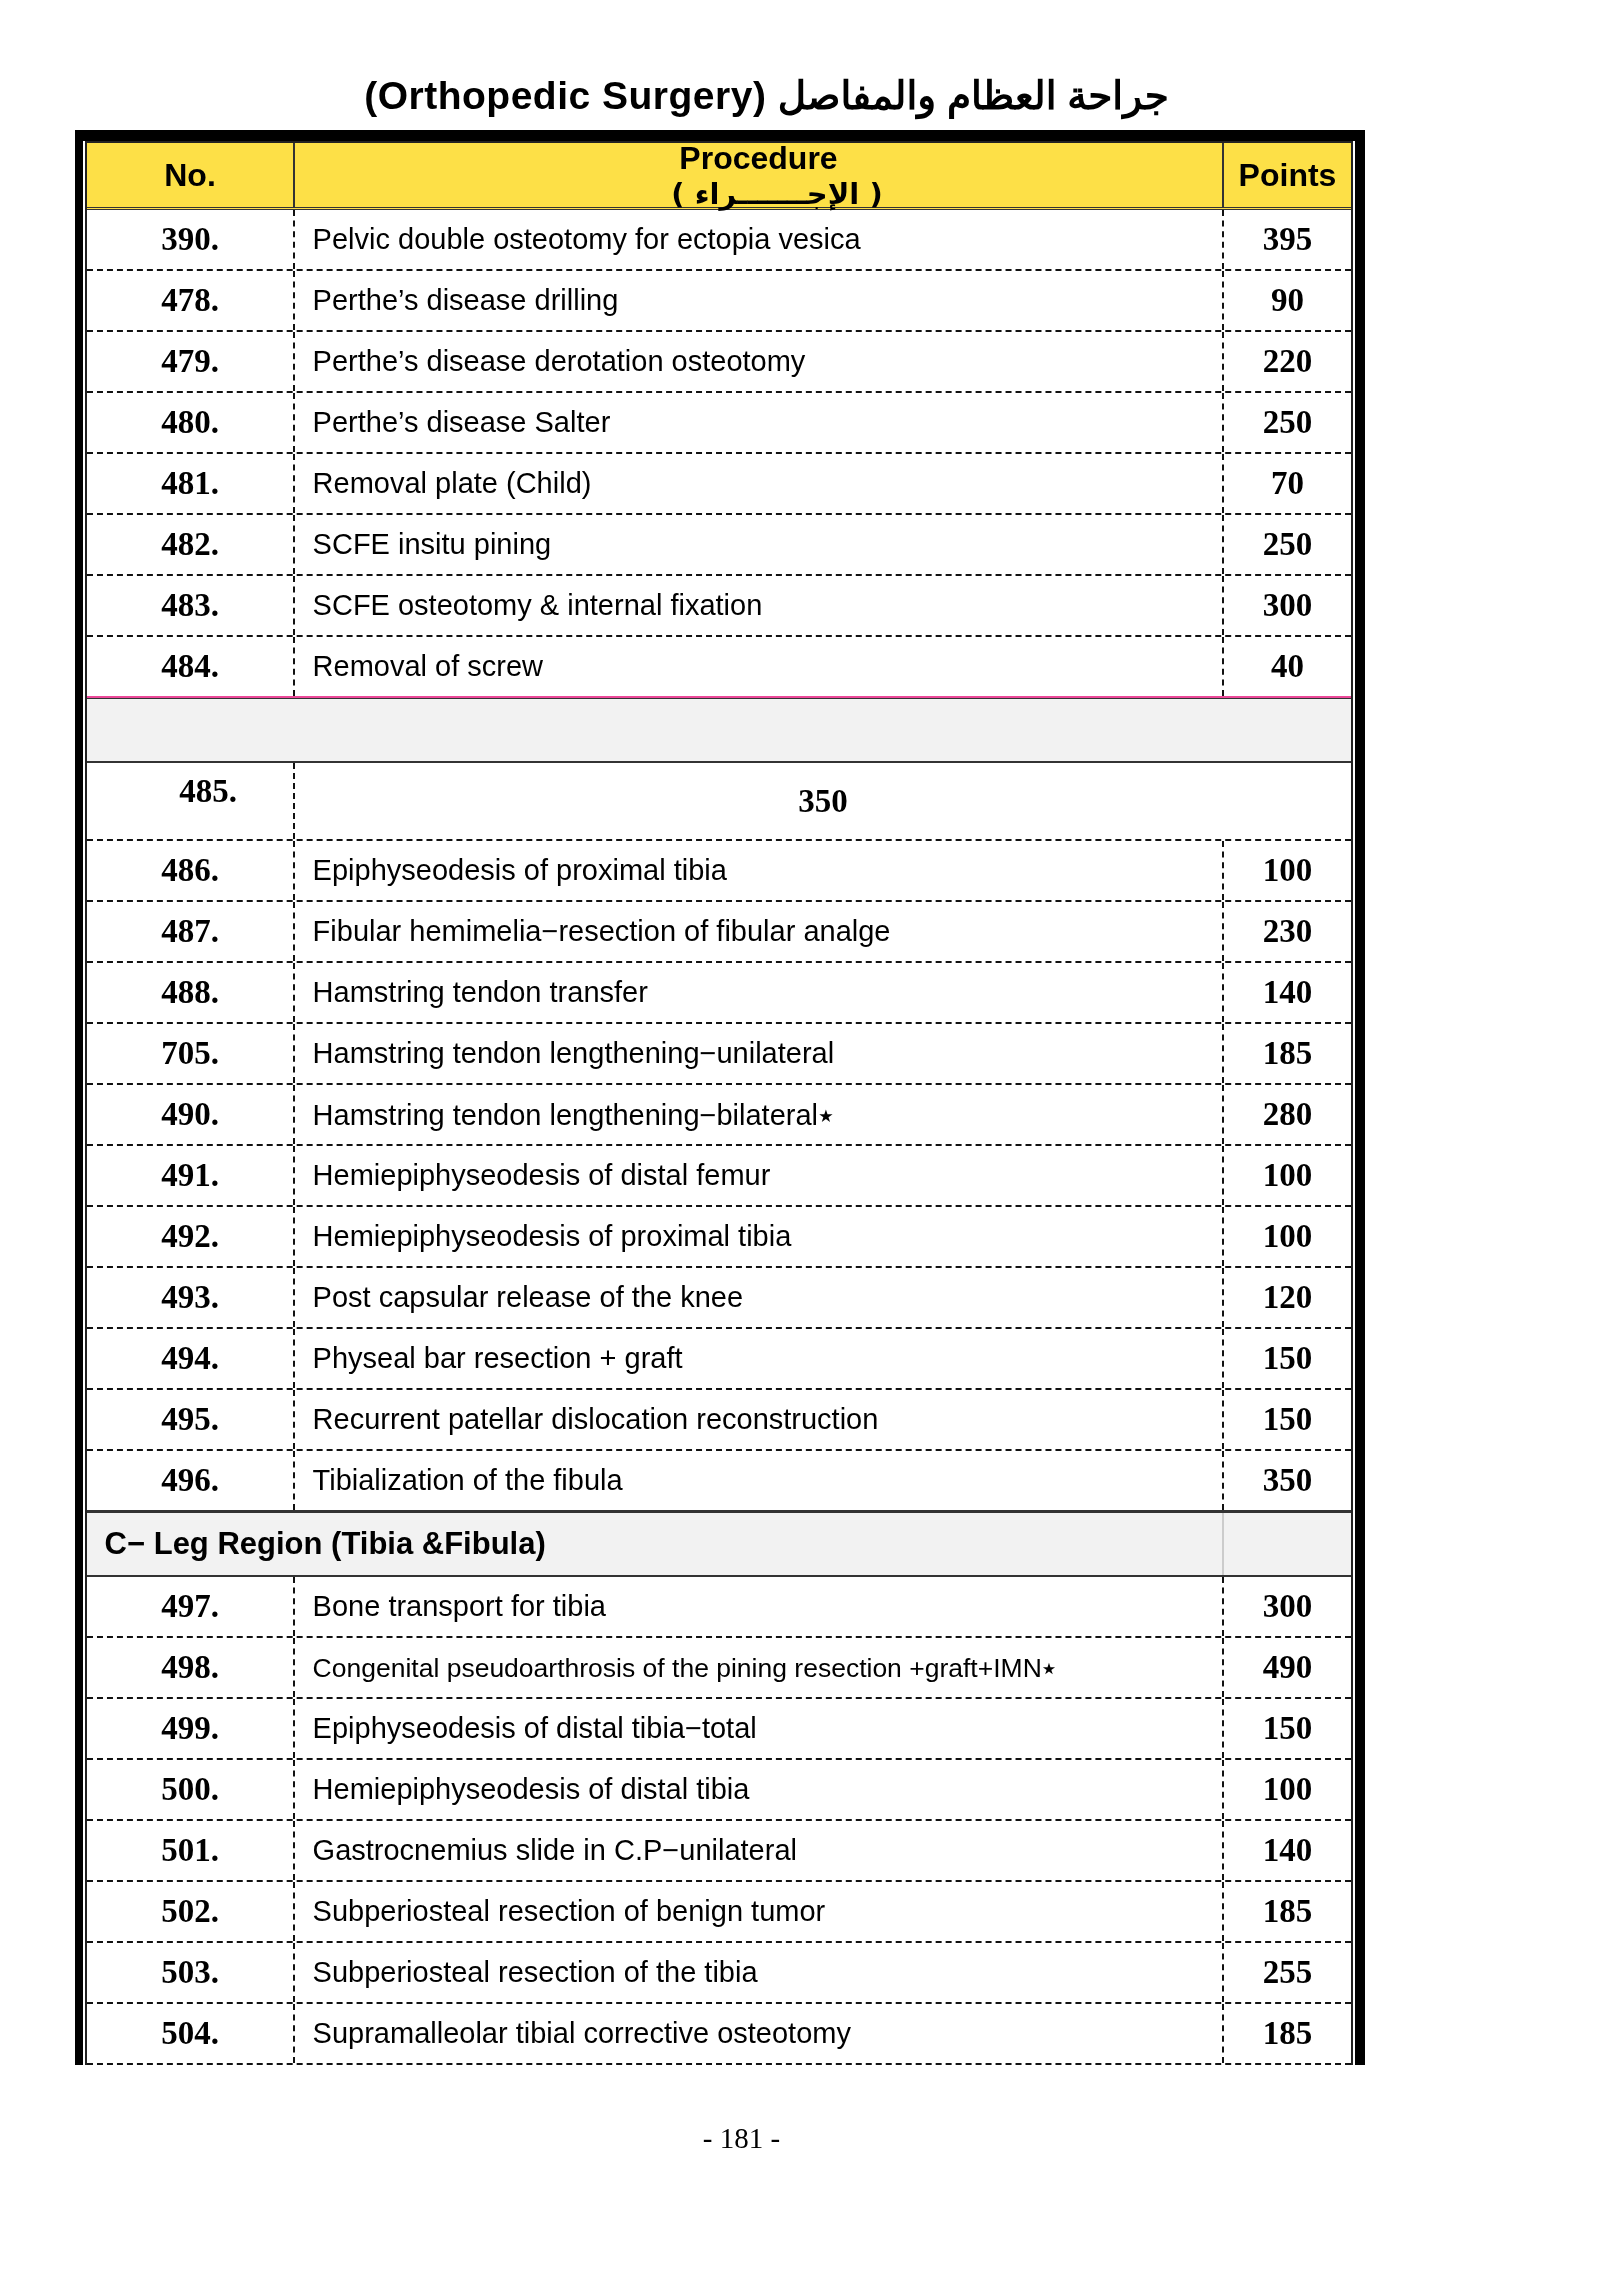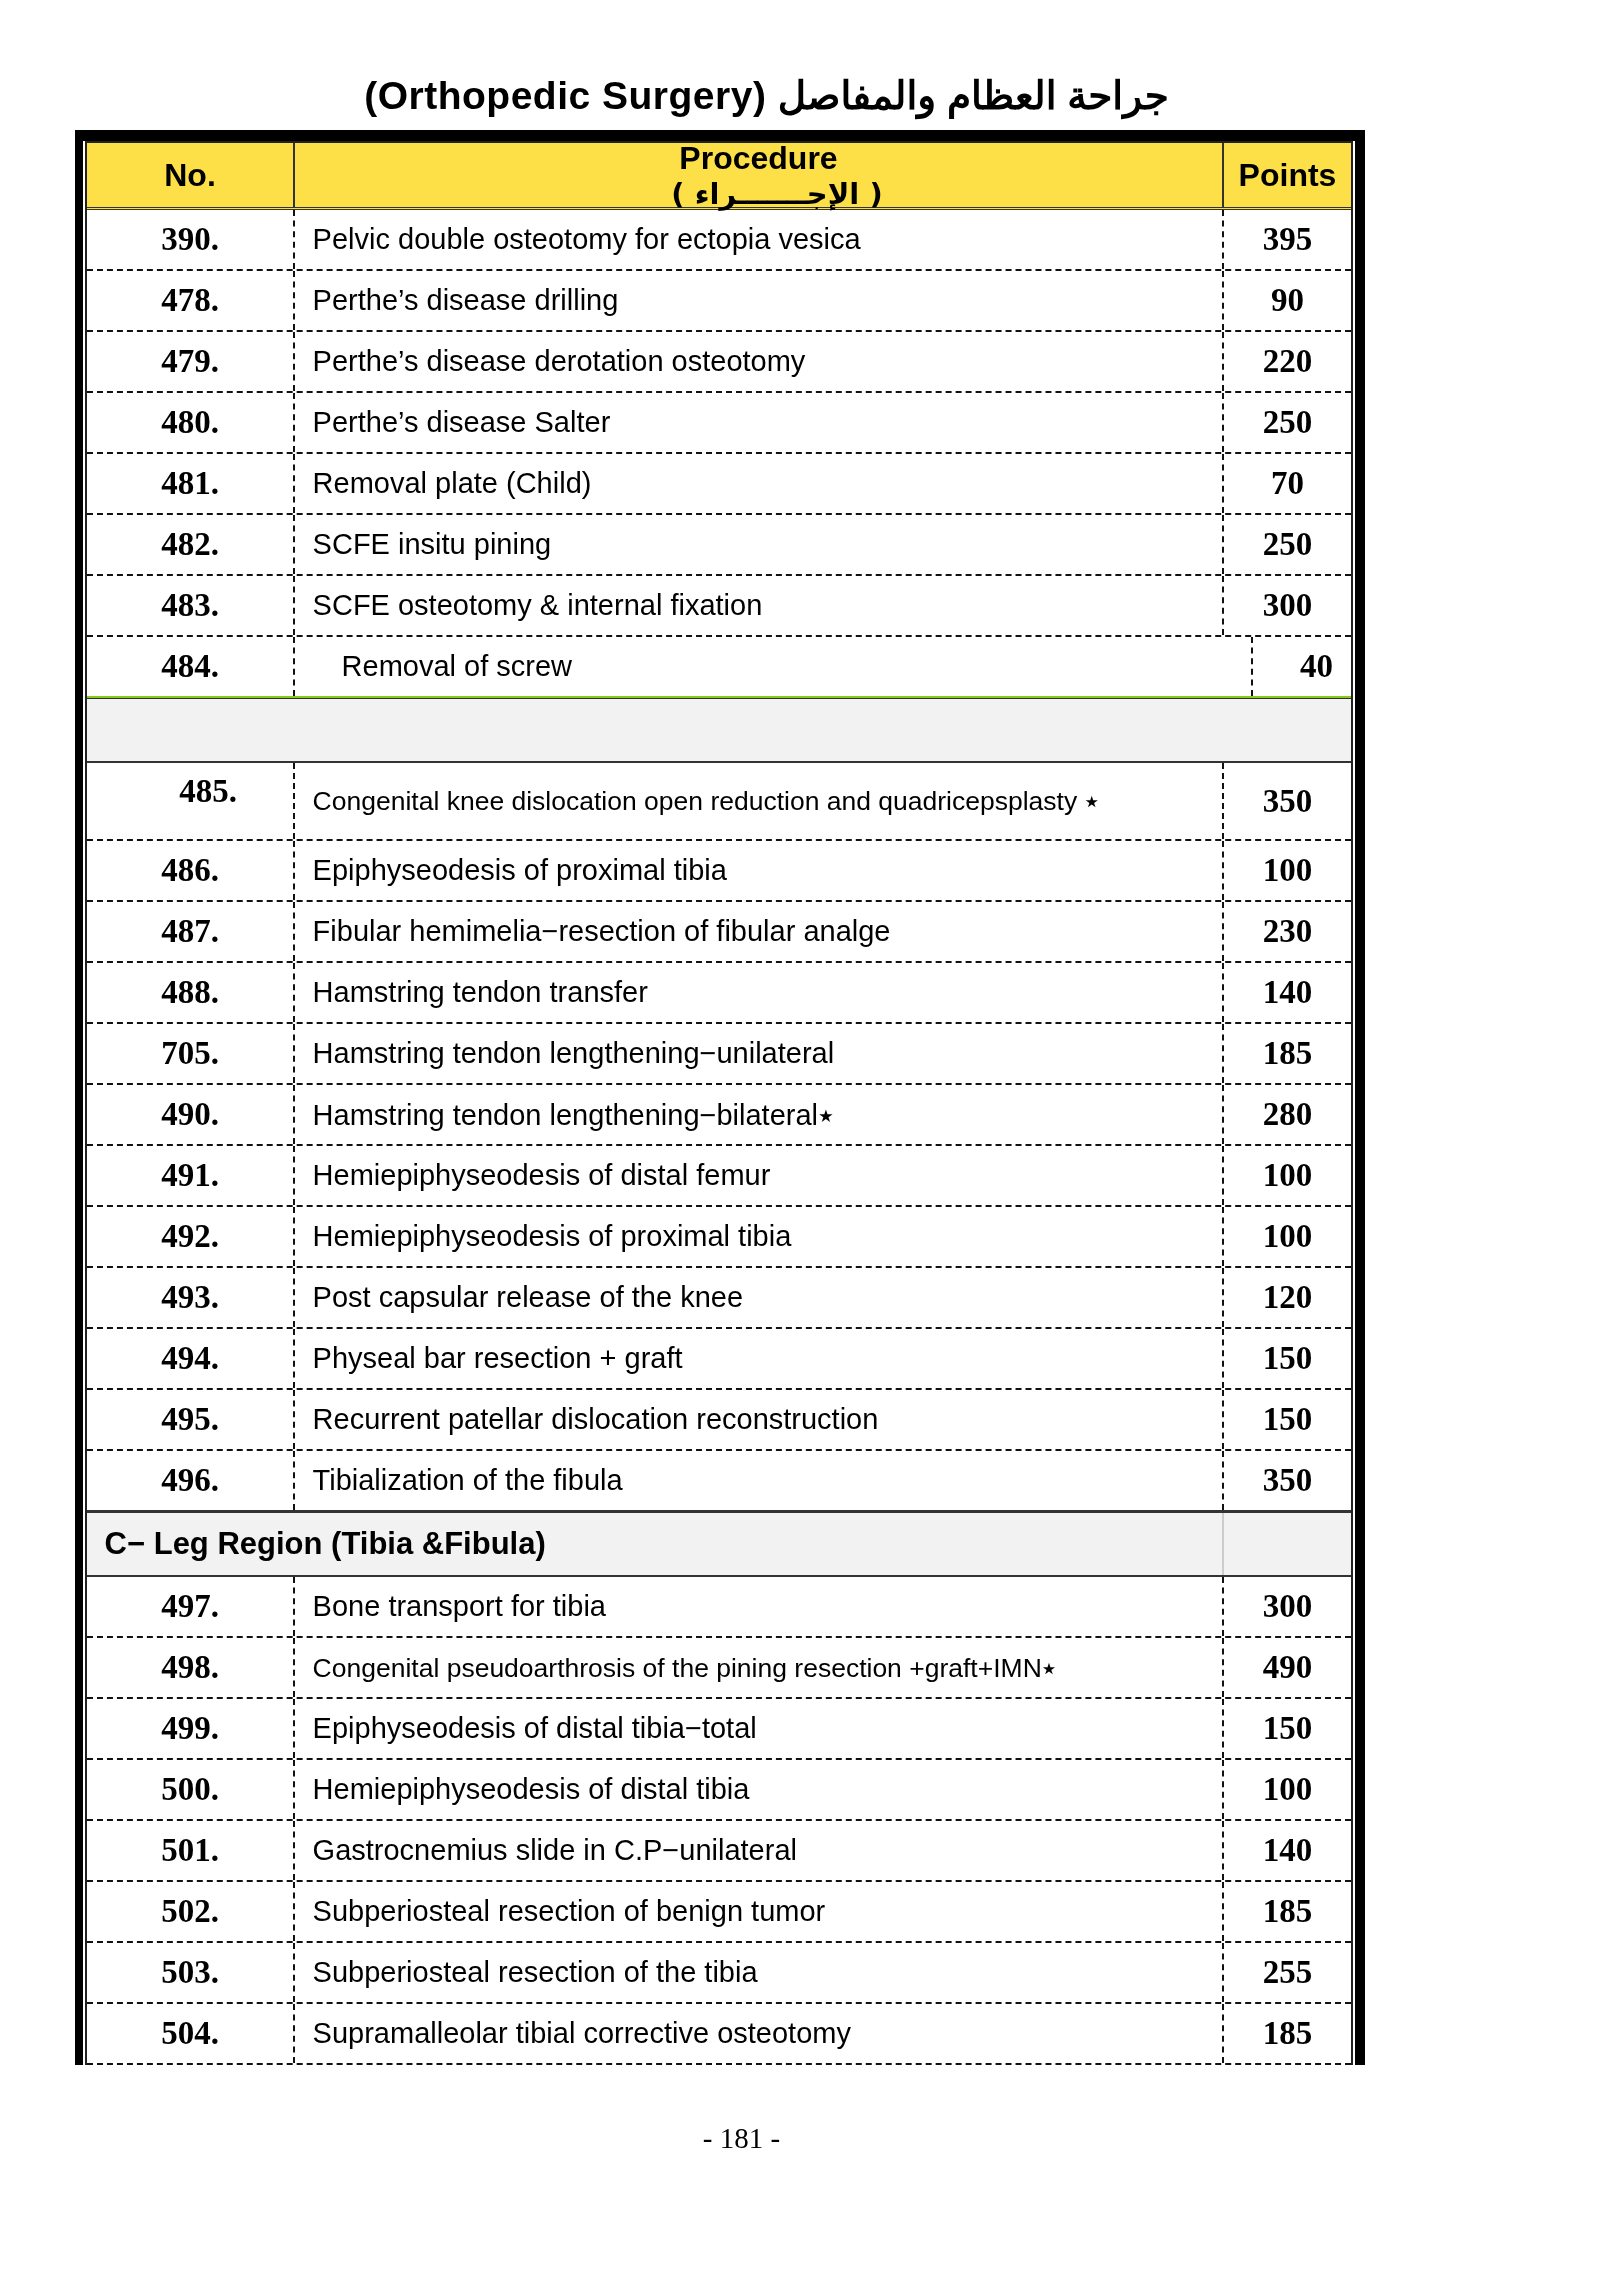--- a/index.html
+++ b/index.html
@@ -85,32 +85,31 @@
     <div class="row data">
         <div class="cell c-no">482.</div>
         <div class="cell c-proc">SCFE insitu pining</div>
         <div class="cell c-pts">250</div>
       </div>
     <div class="row data">
         <div class="cell c-no">483.</div>
         <div class="cell c-proc">SCFE osteotomy &amp; internal fixation</div>
         <div class="cell c-pts">300</div>
       </div>
-    <div class="row data" style="border-bottom:2px solid #84cc16;gap:29px;">
+    <div class="row data" style="border-bottom:2px solid #ec4899;">
         <div class="cell c-no">484.</div>
         <div class="cell c-proc">Removal of screw</div>
         <div class="cell c-pts">40</div>
       </div>
 
     <div class="row section">
       <div class="cell c-pts"></div>
     </div>
     <div class="row data tall">
         <div class="cell c-no">485.</div>
-        <div class="cell c-proc small">Congenital knee dislocation open reduction and quadricepsplasty ٭</div>
         <div class="cell c-pts">350</div>
       </div>
     <div class="row data">
         <div class="cell c-no">486.</div>
         <div class="cell c-proc">Epiphyseodesis of proximal tibia</div>
         <div class="cell c-pts">100</div>
       </div>
     <div class="row data">
         <div class="cell c-no">487.</div>
         <div class="cell c-proc">Fibular hemimelia−resection of fibular analge</div>

